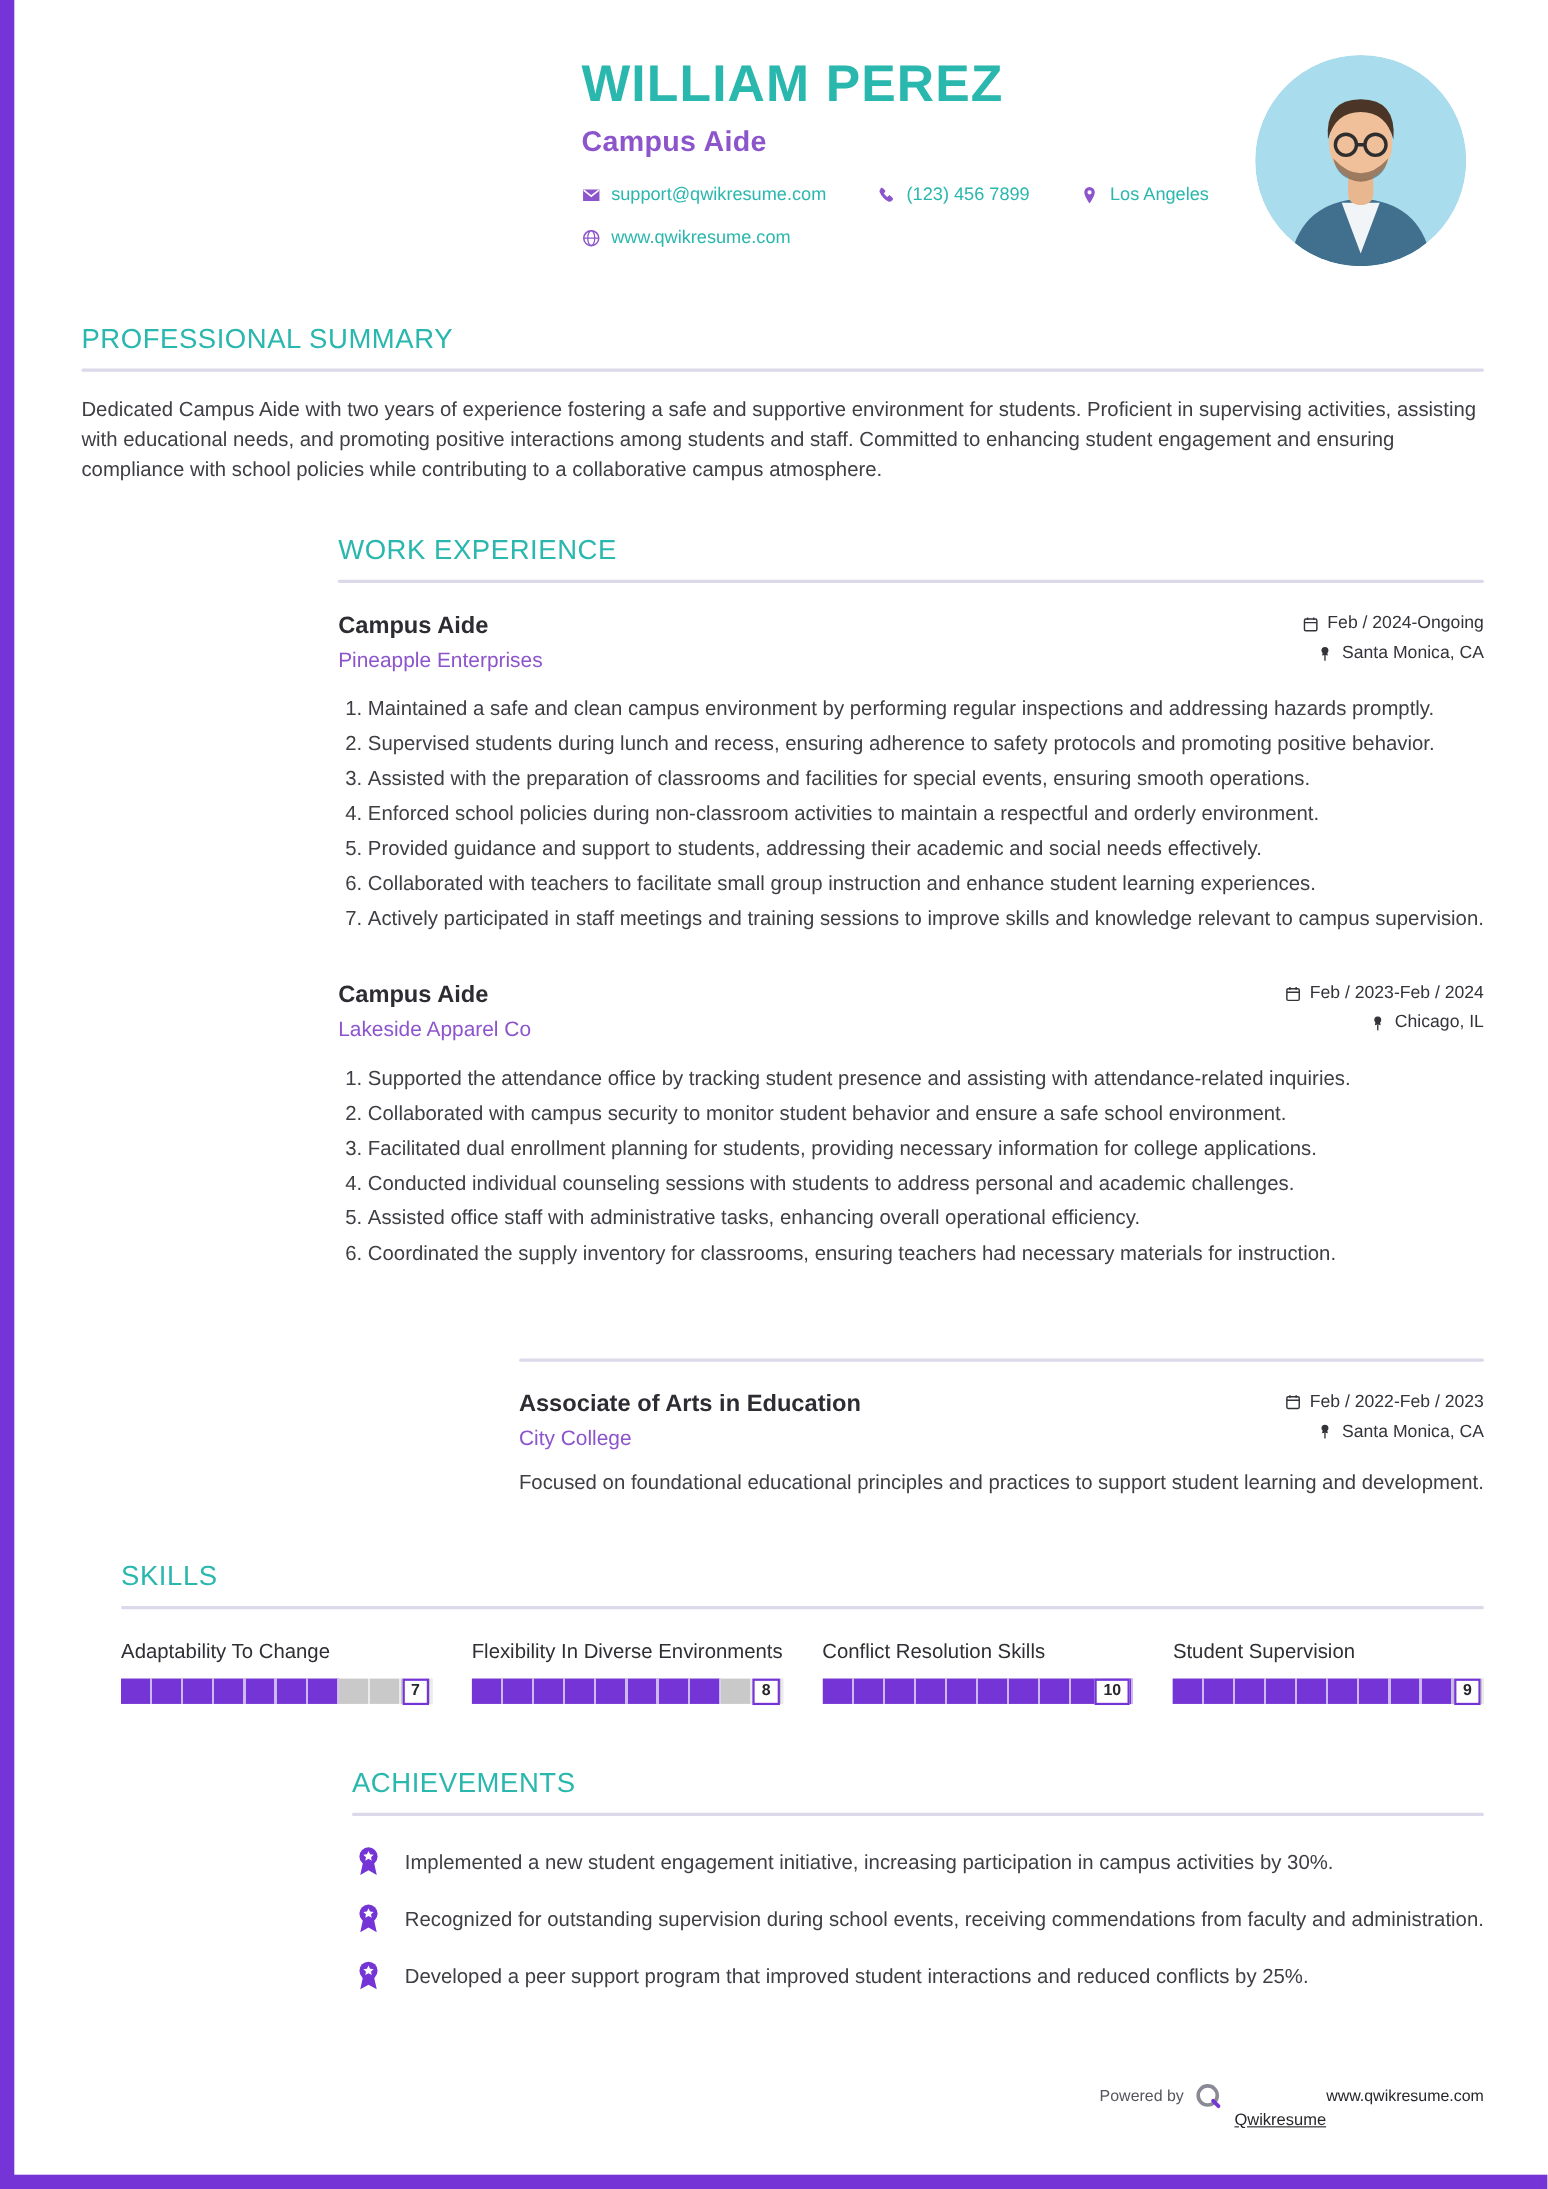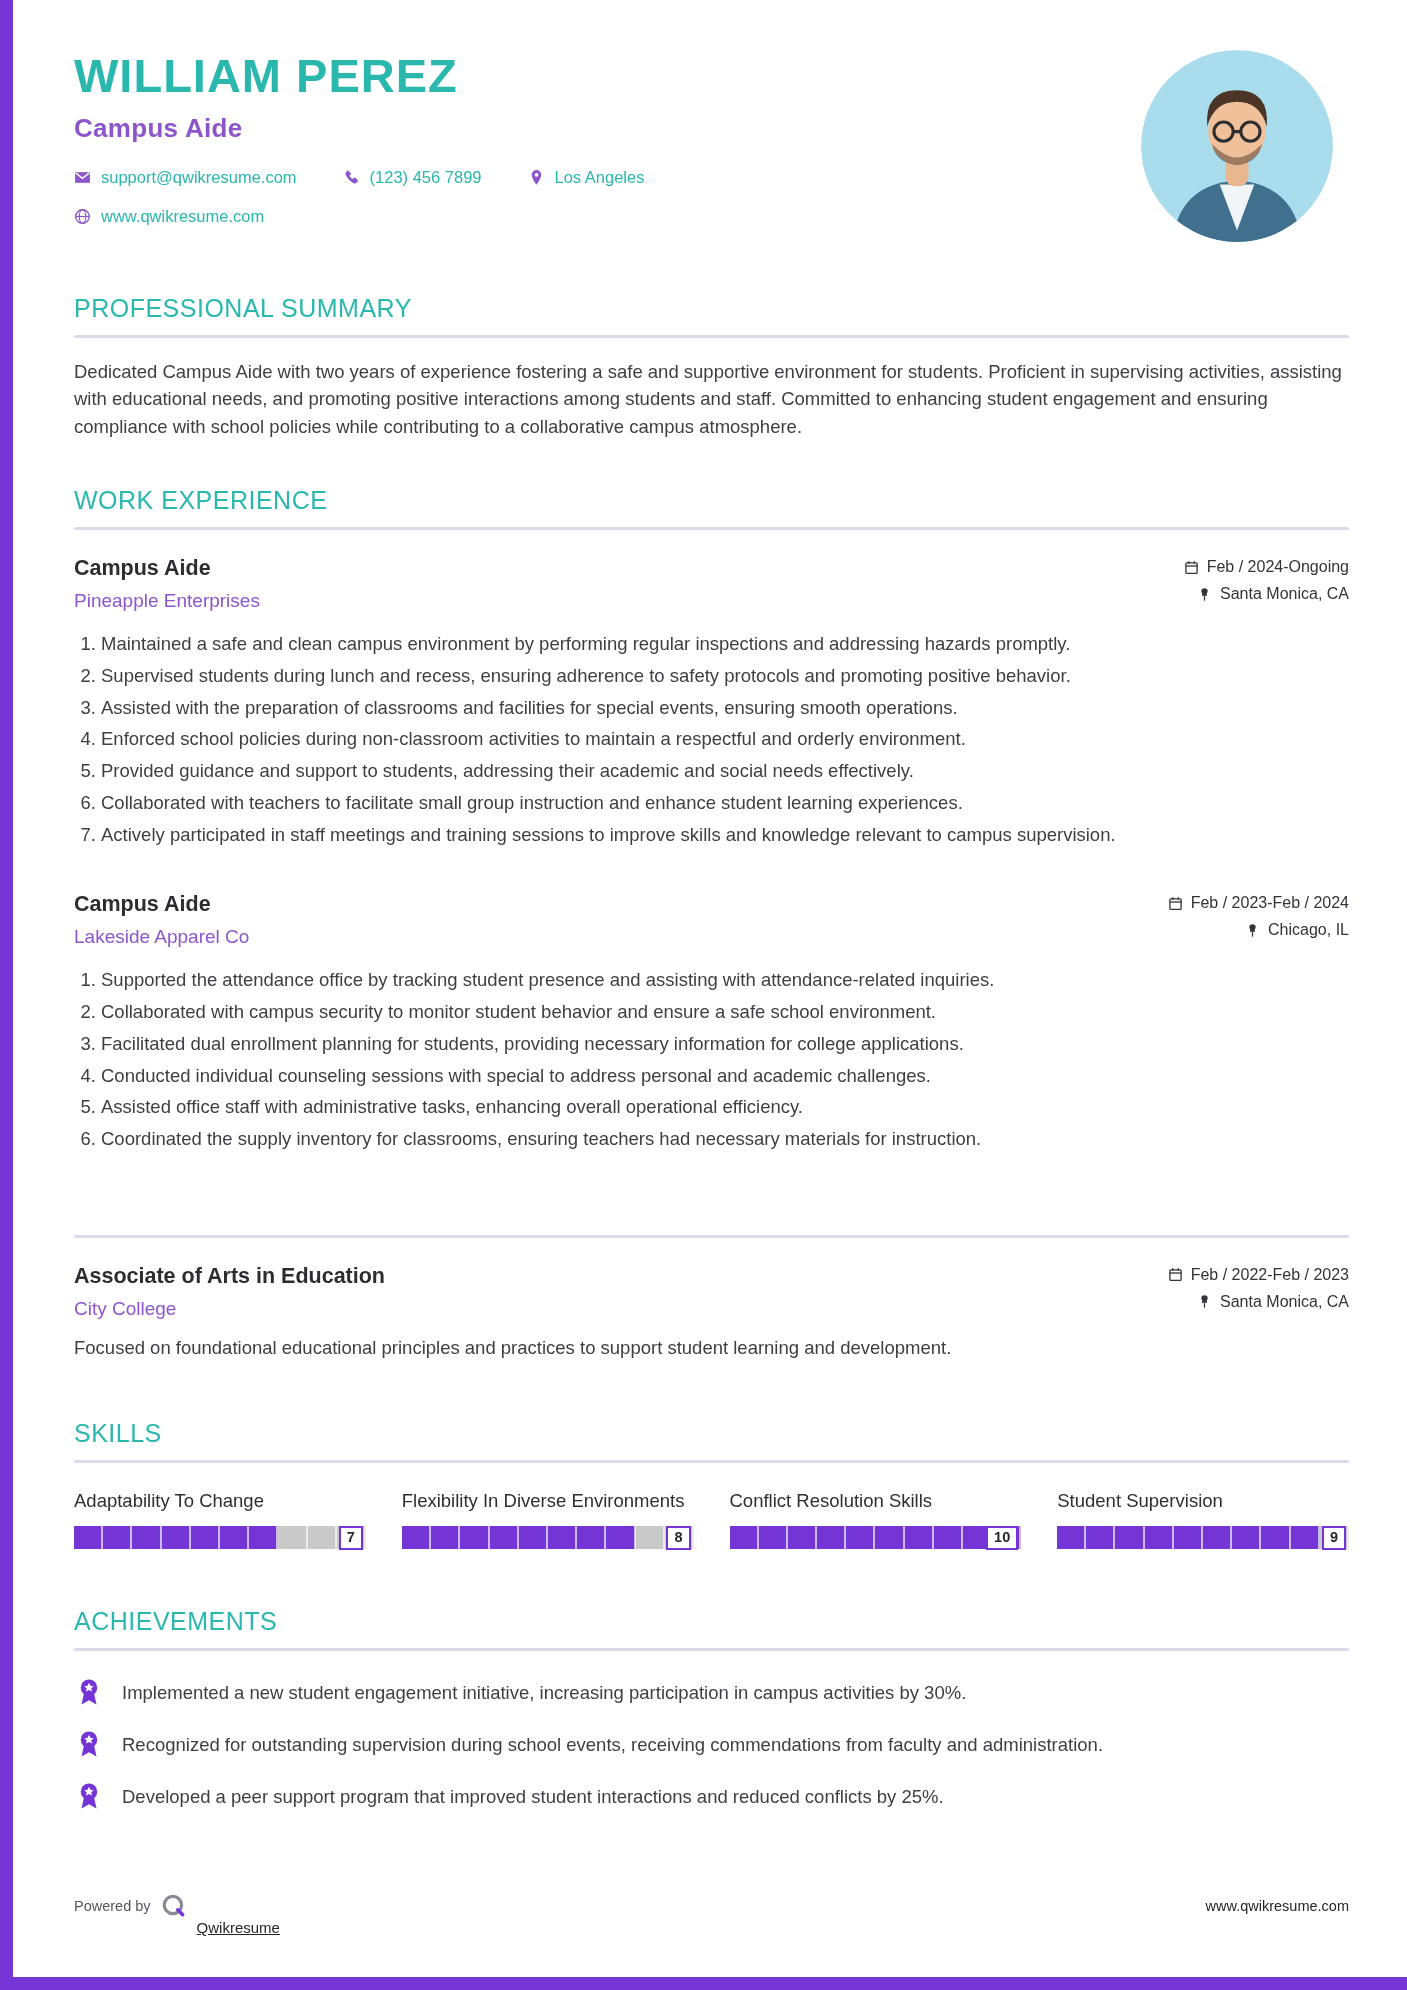--- a/index.html
+++ b/index.html
@@ -11,20 +11,21 @@
   }
   .page {
     position: relative;
     width: 1407px;
     height: 1990px;
     background: #fff;
     overflow: hidden;
     display: flex;
     flex-direction: column;
     padding: 48px 58px 44px 74px;
+    align-items: flex-end;
   }
   .left-bar {
     position: absolute; left: 0; top: 0; bottom: 0; width: 13px;
     background: var(--purple, #7434d6);
   }
   .bottom-bar {
     position: absolute; left: 0; right: 0; bottom: 0; height: 13px;
     background: var(--purple, #7434d6);
   }
 
@@ -280,21 +281,21 @@
         </div>
       </div>
       <ol class="bullets">
 
           <li>Supported the attendance office by tracking student presence and assisting with attendance-related inquiries.</li>
 
           <li>Collaborated with campus security to monitor student behavior and ensure a safe school environment.</li>
 
           <li>Facilitated dual enrollment planning for students, providing necessary information for college applications.</li>
 
-          <li>Conducted individual counseling sessions with special to address personal and academic challenges.</li>
+          <li>Conducted individual counseling sessions with students to address personal and academic challenges.</li>
 
           <li>Assisted office staff with administrative tasks, enhancing overall operational efficiency.</li>
 
           <li>Coordinated the supply inventory for classrooms, ensuring teachers had necessary materials for instruction.</li>
         </ol>
     </article>
   </section>
 
   <section class="education-sec">
     <div class="rule"></div>

